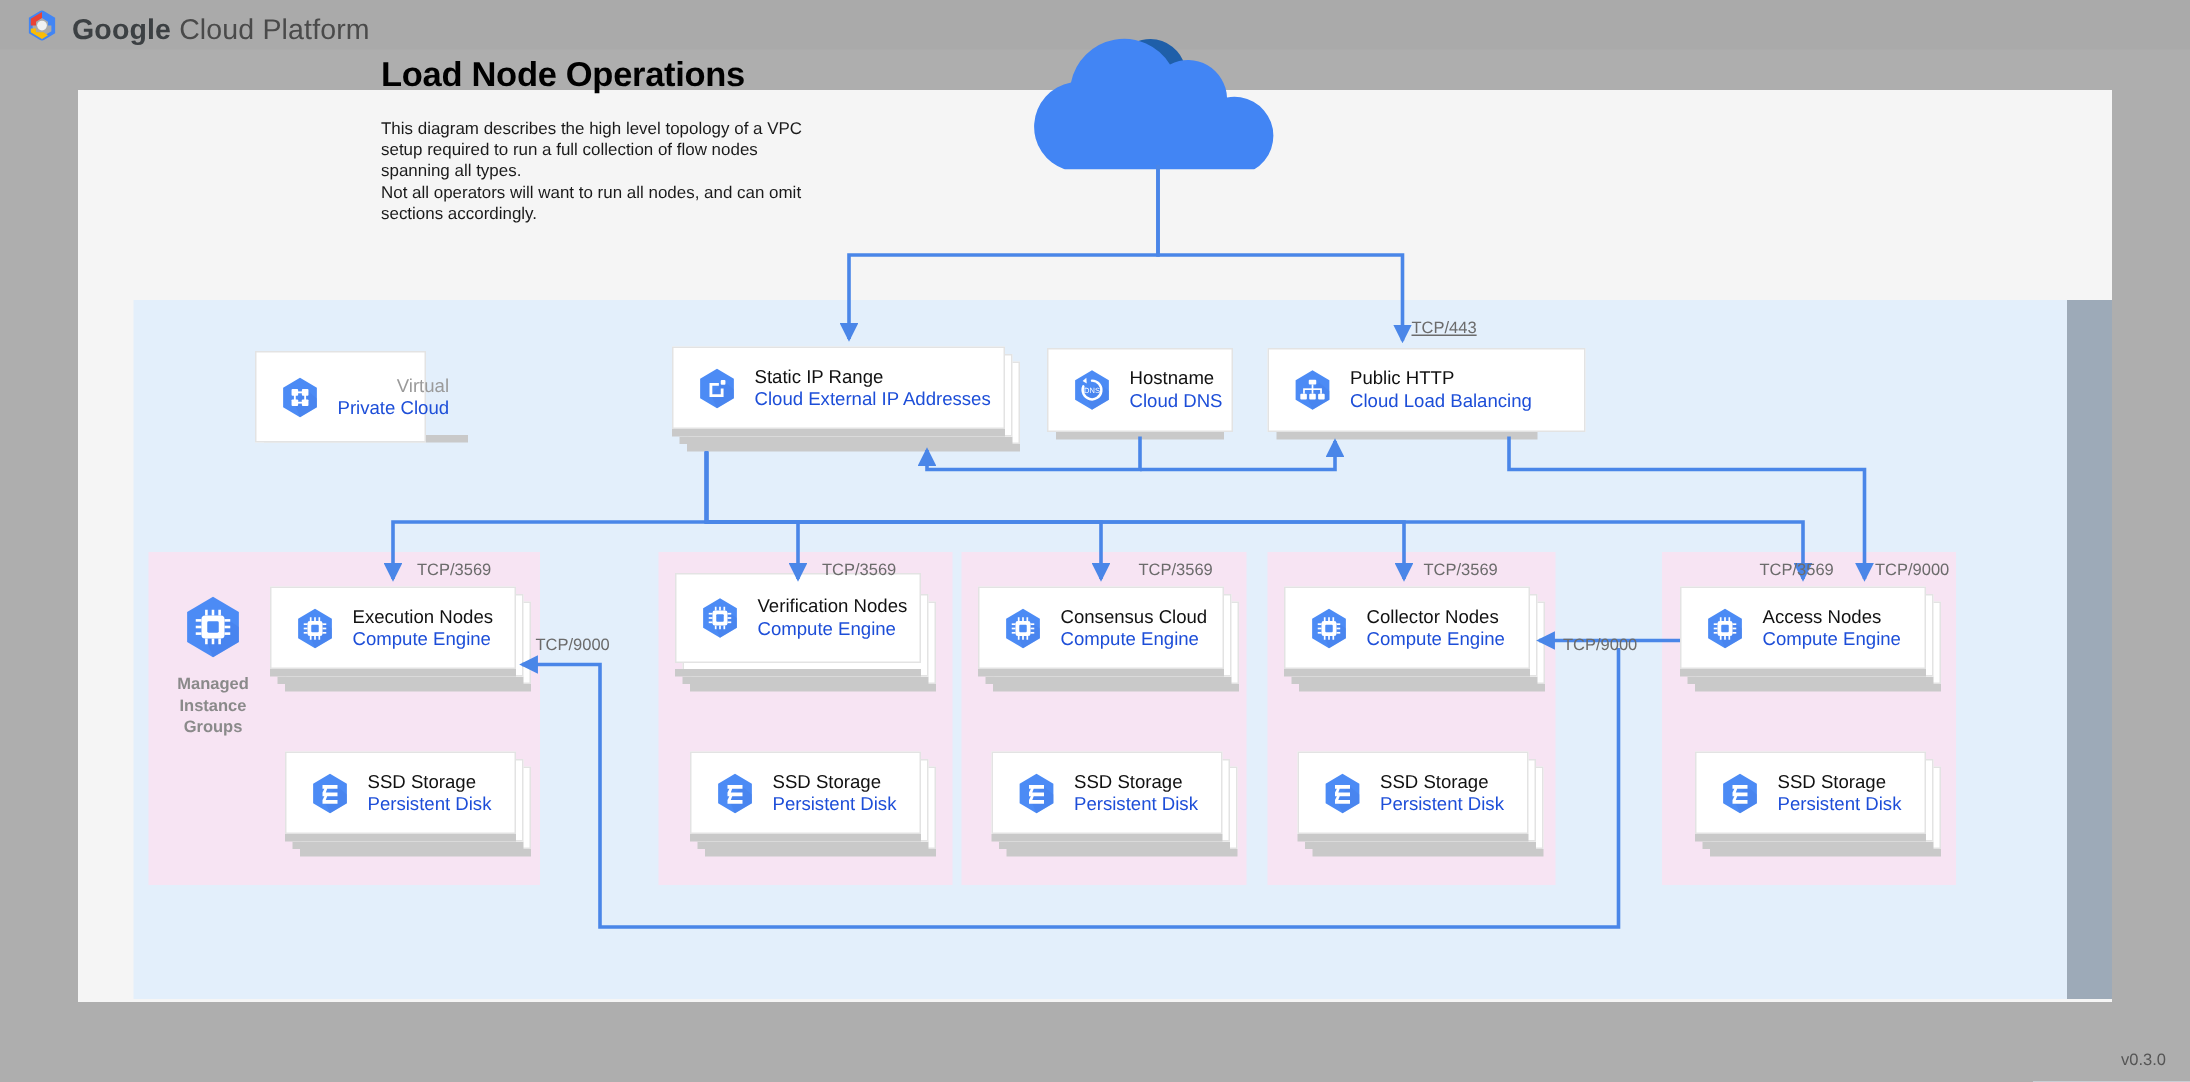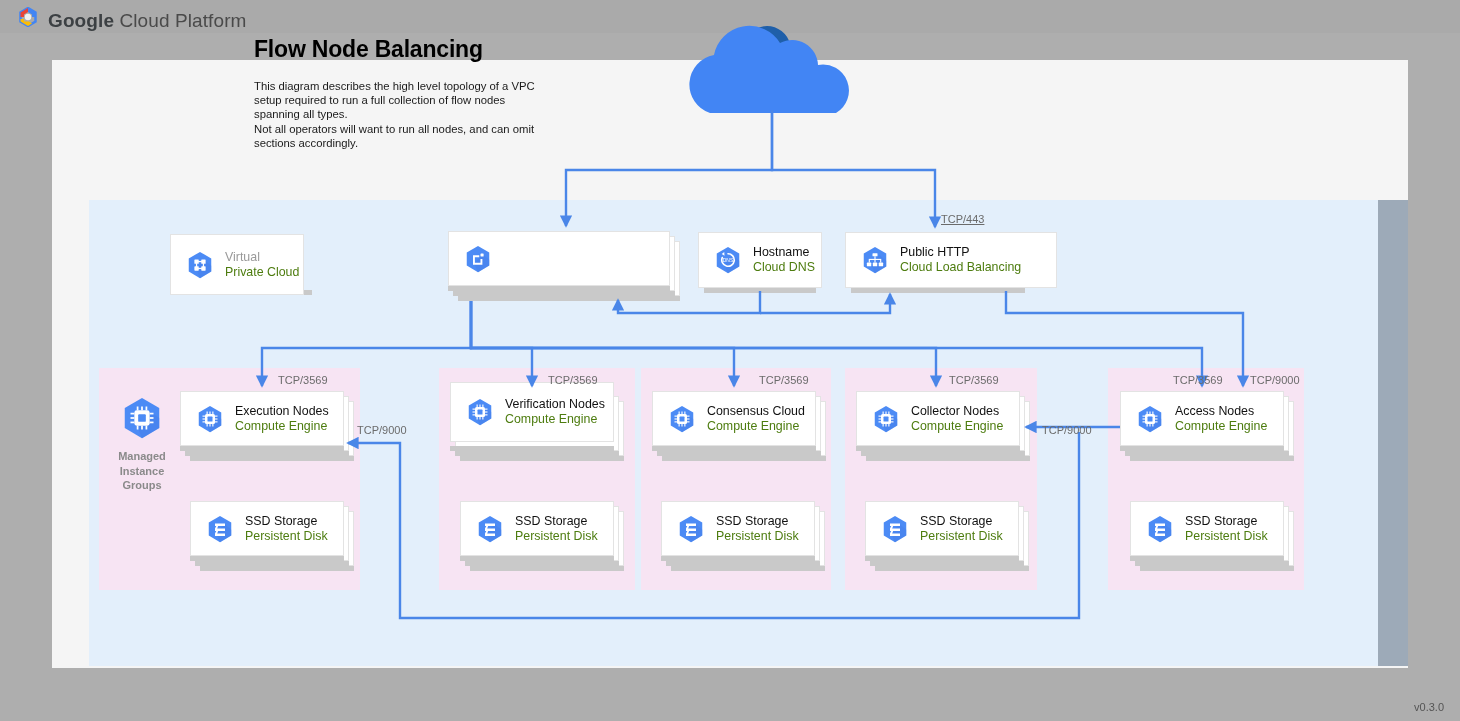--- a/index.html
+++ b/index.html
@@ -21,21 +21,21 @@
   #doc-title{position:absolute;left:254px;top:36px;font-size:23px;font-weight:bold;color:#000;letter-spacing:-0.2px;}
   #doc-desc{position:absolute;left:254px;top:79px;width:290px;font-size:11.3px;line-height:14.2px;color:#1a1a1a;}
   
   #vpc{position:absolute;left:89px;top:200px;width:1319px;height:466px;background:#e3effb;}
   #vpc-shade{position:absolute;left:1378px;top:200px;width:30px;height:466px;background:#9daab8;}
   
   .card{position:absolute;background:#fff;border:1px solid #e3e3e3;box-sizing:border-box;}
   .card .ic{position:absolute;left:14px;top:50%;transform:translateY(-50%);width:30px;height:30px;}
   .card .tt{position:absolute;left:54px;top:50%;transform:translateY(-50%);line-height:15px;}
   .card .t1{font-size:12.4px;color:#111;white-space:nowrap;}
-  .card .t2{font-size:12.4px;color:#4d7c0f;white-space:nowrap;}
+  .card .t2{font-size:12.4px;color:#1d4ed8;white-space:nowrap;}
   .card.muted .t1{color:#9a9a9a;}
   .stack1,.stack2{position:absolute;background:#fff;border:1px solid #e3e3e3;box-sizing:border-box;}
   .sh{position:absolute;background:#c9c9c9;}
   
   .grp{position:absolute;background:#f7e4f3;}
   .grp-lbl{position:absolute;font-size:11px;font-weight:bold;color:#8a8a8a;text-align:center;line-height:14.5px;width:90px;}
   
   #wires{position:absolute;left:0;top:0;width:1460px;height:721px;pointer-events:none;}
   .plbl{position:absolute;font-size:11px;color:#6b6b6b;white-space:nowrap;}
   #version{position:absolute;right:16px;bottom:8px;font-size:11px;color:#555;}
@@ -49,21 +49,21 @@
     <path d="M20 2 L5 11 L5 20 L12 20 L12 15 L20 10 Z" fill="#ea4335"></path>
     <path d="M5 29 L20 38 L28 33 L22 29 L12 29 L12 24 L5 24 Z" fill="#fbbc05"></path>
     <path d="M20 2 L35 11 L35 20 L28 20 L28 15 L20 10 Z" fill="#4285f4"></path>
     <circle cx="20" cy="20" r="6.5" fill="#f1f1f1"></circle>
   </svg>
   <div id="gcp-title"><b>Google</b><span> Cloud Platform</span></div>
 </div>
 
 <div id="sheet"></div>
 
-<div id="doc-title">Flow Node Balancing</div>
+<div id="doc-title">Load Node Operations</div>
 <div id="doc-desc" style="white-space:pre-line;">This diagram describes the high level topology of a VPC setup required to run a full collection of flow nodes spanning all types.
 Not all operators will want to run all nodes, and can omit sections accordingly.</div>
 
 <div id="vpc"></div>
 <div id="vpc-shade"></div>
 
 <div class="grp" style="left:99px;top:368px;width:261px;height:222px;"></div>
 <div class="grp" style="left:439px;top:368px;width:196px;height:222px;"></div>
 <div class="grp" style="left:641px;top:368px;width:190px;height:222px;"></div>
 <div class="grp" style="left:845px;top:368px;width:192px;height:222px;"></div>
@@ -87,21 +87,21 @@
     <rect x="32" y="18.5" width="4" height="1.8"></rect>
       <rect x="32" y="23.1" width="4" height="1.8"></rect>
       <rect x="32" y="27.7" width="4" height="1.8"></rect>
   </g>
 </svg>
 <div class="grp-lbl" style="left:97px;top:449px;white-space:pre-line;">Managed
 Instance
 Groups</div>
 
 <div class="sh" style="left:176px;top:290px;width:136px;height:5px;"></div>
-<div class="card muted" style="left:170px;top:234px;width:134px;height:61px;">
+<div class="card muted" style="left:170px;top:234px;width:114px;height:61px;text-align:right;">
   <svg class="ic" viewBox="0 0 48 48">
     <path d="M24 3 L42 13.5 L42 34.5 L24 45 L6 34.5 L6 13.5 Z" fill="#4c8bf5"></path>
     <path d="M24 45 L42 34.5 L42 25 L31 16 L18 30 Z" fill="#4580ea" opacity=".5"></path>
     <g fill="#fff">
       <rect x="15" y="15" width="7" height="7" rx="1"></rect>
         <rect x="26" y="15" width="7" height="7" rx="1"></rect>
       <rect x="15" y="26" width="7" height="7" rx="1"></rect>
         <rect x="26" y="26" width="7" height="7" rx="1"></rect>
       <rect x="21" y="17.5" width="6" height="2"></rect>
         <rect x="21" y="28.5" width="6" height="2"></rect>
@@ -120,20 +120,24 @@
 <div class="sh" style="left:453px;top:291px;width:222px;height:5px;"></div>
 <div class="stack1" style="left:453px;top:236px;width:222px;height:55px;"></div>
 <div class="sh" style="left:448px;top:286px;width:222px;height:5px;"></div>
 <div class="card" style="left:448px;top:231px;width:222px;height:55px;">
   <svg class="ic" viewBox="0 0 48 48">
     <path d="M24 3 L42 13.5 L42 34.5 L24 45 L6 34.5 L6 13.5 Z" fill="#4c8bf5"></path>
     <path d="M24 45 L42 34.5 L42 25 L31 16 L18 31 Z" fill="#4580ea" opacity=".5"></path>
     <path d="M16 18 h10 v3 h-7 v9 h9 v-6 h3 v9 h-15 z" fill="#fff"></path>
     <rect x="28" y="15" width="5" height="5" rx="1" fill="#fff"></rect>
   </svg>
+  <div class="tt">
+    <div class="t1">Static IP Range</div>
+    <div class="t2">Cloud External IP Addresses</div>
+  </div>
 </div>
 
 <div class="sh" style="left:704px;top:288px;width:112px;height:5px;"></div>
 <div class="card" style="left:698px;top:232px;width:124px;height:56px;">
   <svg class="ic" viewBox="0 0 48 48">
     <path d="M24 3 L42 13.5 L42 34.5 L24 45 L6 34.5 L6 13.5 Z" fill="#4c8bf5"></path>
     <path d="M24 45 L42 34.5 L42 25 L31 16 L18 31 Z" fill="#4580ea" opacity=".5"></path>
     <path d="M24 14 a10 10 0 1 1 -9.2 6.1" fill="none" stroke="#fff" stroke-width="2.6" stroke-linecap="round"></path>
     <path d="M18 11 l-4 3.5 l4.4 2.6 z" fill="#fff"></path>
     <text x="24" y="27.5" font-size="8" fill="#fff" text-anchor="middle" font-family="Liberation Sans, sans-serif">DNS</text>

